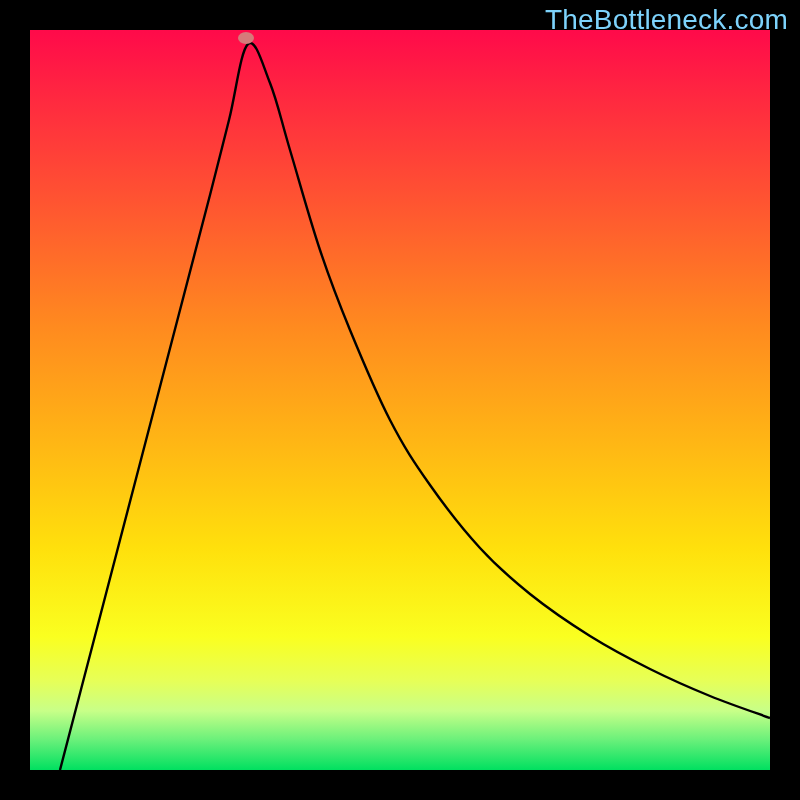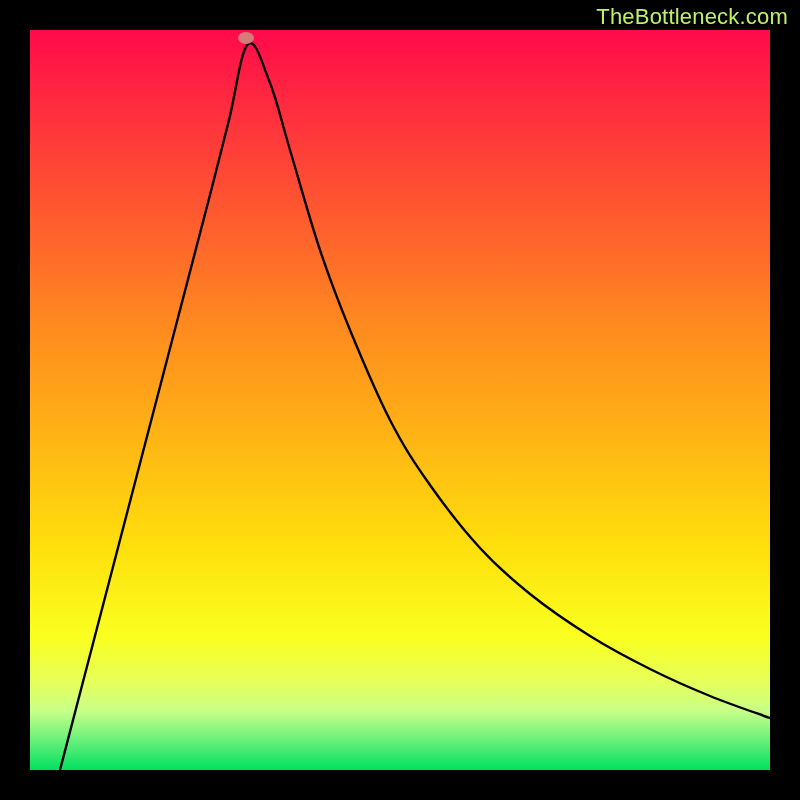--- a/index.html
+++ b/index.html
@@ -37,22 +37,22 @@
       #e6ff58 88%,
       #c8ff88 92%,
       #68f07a 96%,
       #00e060 100%
     );
   }
   .attribution {
     position: absolute;
     top: 4px;
     right: 12px;
-    color: #bef264;
-    font-size: 22px;
+    color: #7dd3fc;
+    font-size: 28px;
     font-weight: 500;
     letter-spacing: 0.2px;
     user-select: none;
   }
   svg.curve {
     position: absolute;
     left: 0;
     top: 0;
     width: 740px;
     height: 740px;

